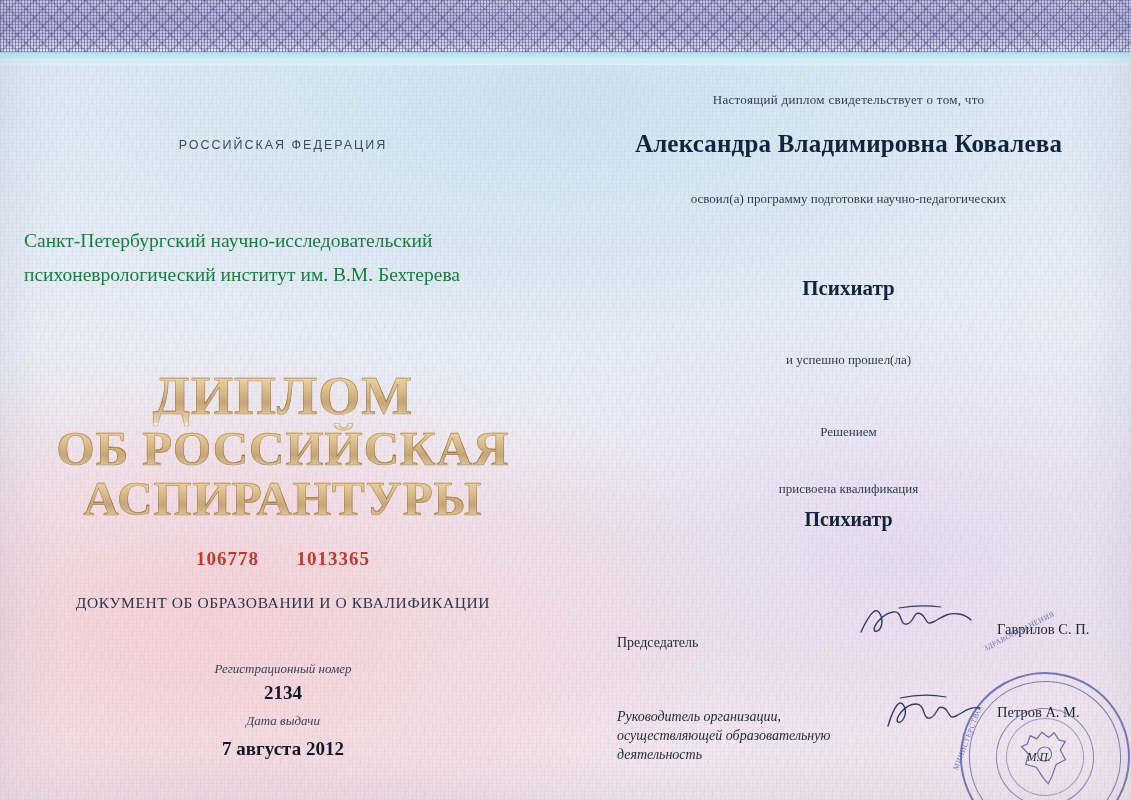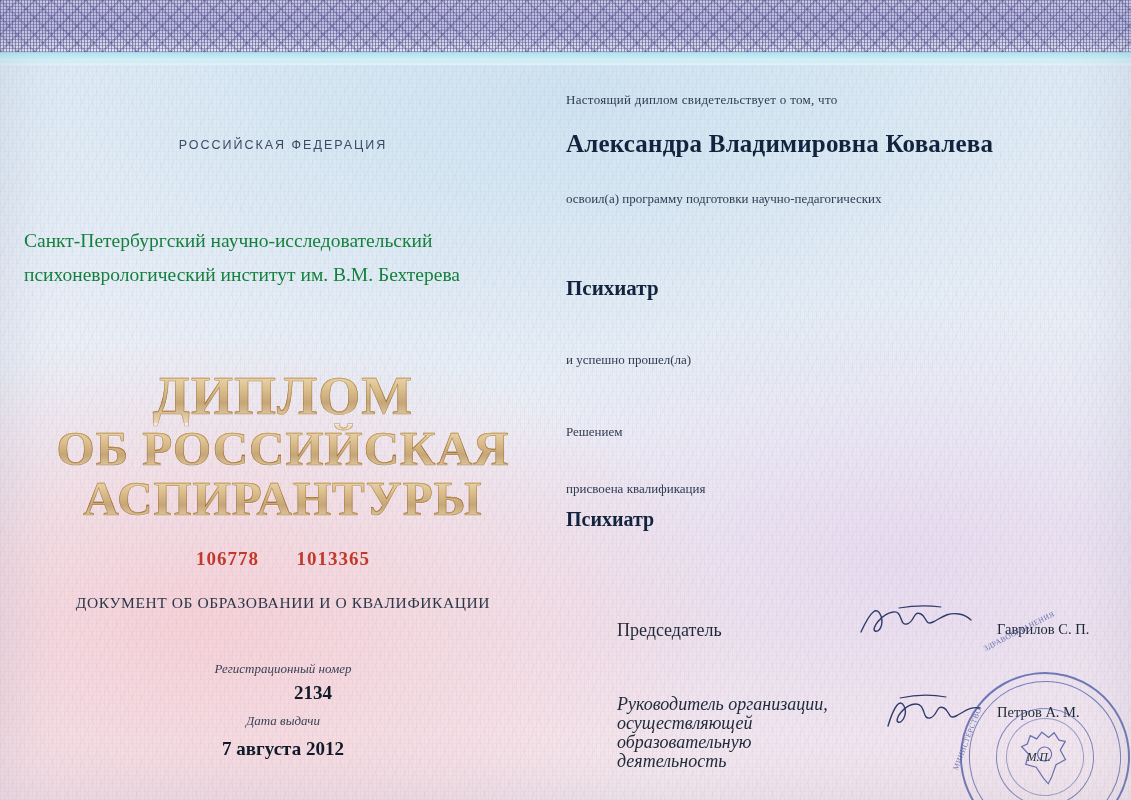--- a/index.html
+++ b/index.html
@@ -161,21 +161,20 @@
     color: #3a4255;
   }
   .reg-value {
     position: absolute;
     left: 0; top: 682px;
     width: 566px;
     text-align: center;
     font-size: 19px;
     font-weight: bold;
     color: #101a28;
-    padding-left: 30px;
   }
   .date-label {
     position: absolute;
     left: 0; top: 713px;
     width: 566px;
     text-align: center;
     font-size: 13px;
     font-style: italic;
     color: #3a4255;
   }
@@ -183,21 +182,21 @@
     position: absolute;
     left: 0; top: 738px;
     width: 566px;
     text-align: center;
     font-size: 19px;
     font-weight: bold;
     color: #101a28;
   }
 
   
-  .r-center { text-align: left; }
+  .r-center { text-align: center; }
   .r-wrap { position: absolute; left: 566px; width: 565px; }
 
   .cert-line {
     top: 92px;
     font-size: 13px;
     color: #2f3b50;
     letter-spacing: 0.3px;
   }
   .holder-name {
     top: 130px;
@@ -234,23 +233,24 @@
     color: #2f3b50;
   }
   .qual-value {
     top: 508px;
     font-size: 20px;
     font-weight: bold;
     color: #12243d;
   }
   .sig-label {
     position: absolute;
-    font-size: 18px;
+    font-size: 14px;
     color: #1d2838;
     line-height: 19px;
+    margin-top: 12px;
   }
   .sig-label.italic { font-style: italic; }
   .sig-name {
     position: absolute;
     font-size: 14.5px;
     color: #1d2838;
     white-space: nowrap;
   }
   .sig-scribble {
     position: absolute;

